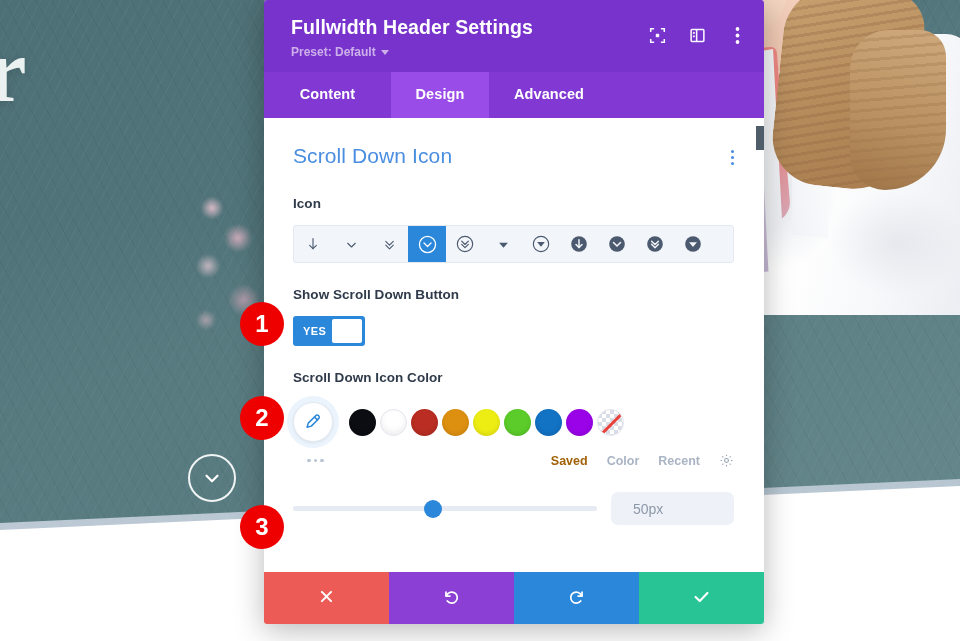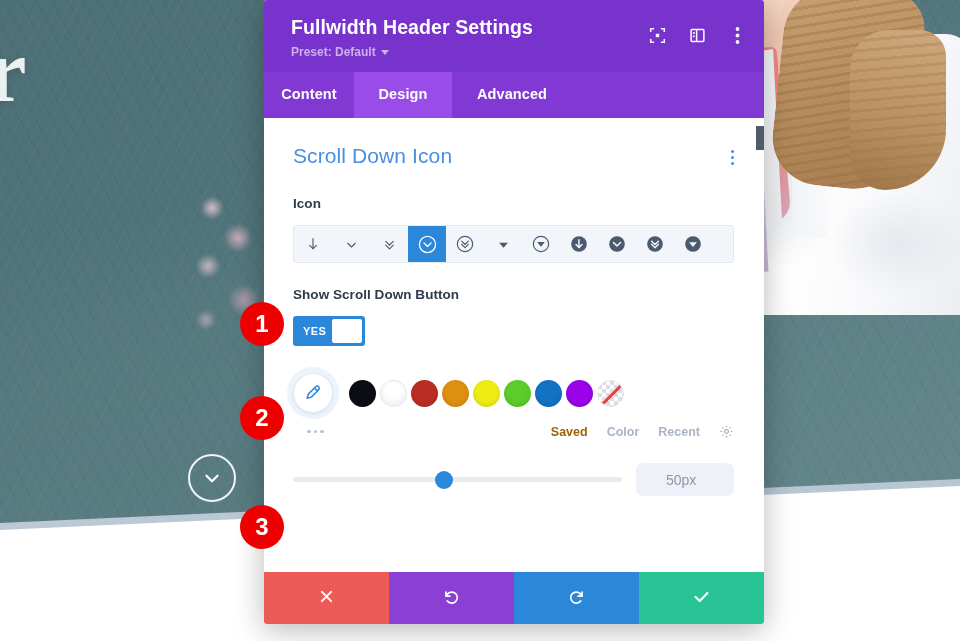--- a/index.html
+++ b/index.html
@@ -152,21 +152,21 @@
     position: absolute; right: 18px; top: 26px;
     display: flex; align-items: center; gap: 22px;
   }
   .hdr-ic { width: 18px; height: 18px; cursor: pointer; opacity: .97; display:flex; align-items:center; justify-content:center;}
 
   .tabs { display: flex; background: #8239d4; flex: none; }
   .tab {
     padding: 14px 0 16px; font-size: 14.5px; font-weight: 700;
     color: #ffffff; text-align: center; cursor: pointer; letter-spacing: .1px;
   }
-  .tab:nth-child(1) { width: 90px; }
+  .tab:nth-child(1) { width: 127px; }
   .tab:nth-child(2) { width: 98px; }
   .tab:nth-child(3) { width: 120px; }
   .tab.active { background: #9a4ce8; }
 
   .modal-body {
     flex: 1; background: #fff; position: relative; overflow: hidden;
     padding: 0 0 0 0;
   }
   .body-inner { padding: 26px 30px 0 29px; }
 
@@ -247,22 +247,22 @@
   .slider-row { display: flex; align-items: center; gap: 14px; }
   .slider-track {
     flex: 1; height: 5px; background: #e6ebf3; border-radius: 3px; position: relative;
   }
   .slider-thumb {
     position: absolute; left: 46%; top: 50%; transform: translate(-50%,-50%);
     width: 18px; height: 18px; border-radius: 50%; background: #2b87da;
     cursor: pointer;
   }
   .slider-value {
-    width: 98px; height: 33px; background: #eef1f7; border-radius: 7px;
-    display: flex; align-items: center; padding-left: 30px;
+    width: 123px; height: 33px; background: #eef1f7; border-radius: 7px;
+    display: flex; align-items: center; padding-left: 22px;
     font-size: 14px; color: #8e99a8;
   }
 
   .modal-scrollbar {
     position: absolute; right: 0px; top: 0; width: 8px; height: 100%;
     background: transparent;
   }
   .modal-scroll-thumb {
     position: absolute; right: 0; top: 8px; width: 8px; height: 24px;
     background: #4f5d6b; border-radius: 0;
@@ -462,20 +462,21 @@
 
       <div class="field-block">
         <div class="field-label">Show Scroll Down Button</div>
         <div class="toggle-yes">
           <span>YES</span>
           <div class="toggle-knob"></div>
         </div>
       </div>
 
       <div class="field-block">
+        <div class="field-label">Scroll Down Icon Color</div>
         <div class="swatch-row">
           <div class="picker-btn">
             <svg width="19" height="19" viewBox="0 0 24 24" fill="none" stroke="#2b87da" stroke-width="1.9" stroke-linecap="round" stroke-linejoin="round">
               <path d="M18.5 3.4a2.6 2.6 0 0 1 0 3.7l-1.6 1.6-3.7-3.7 1.6-1.6a2.6 2.6 0 0 1 3.7 0z"></path>
               <path d="M13.2 5 5.4 12.8l-1.5 5.3 5.3-1.5L17 8.8"></path>
             </svg>
           </div>
           <div class="swatch" style="background:#0b0d12"></div>
           <div class="swatch white" style="background:#ffffff"></div>
           <div class="swatch" style="background:#b92d22"></div>

